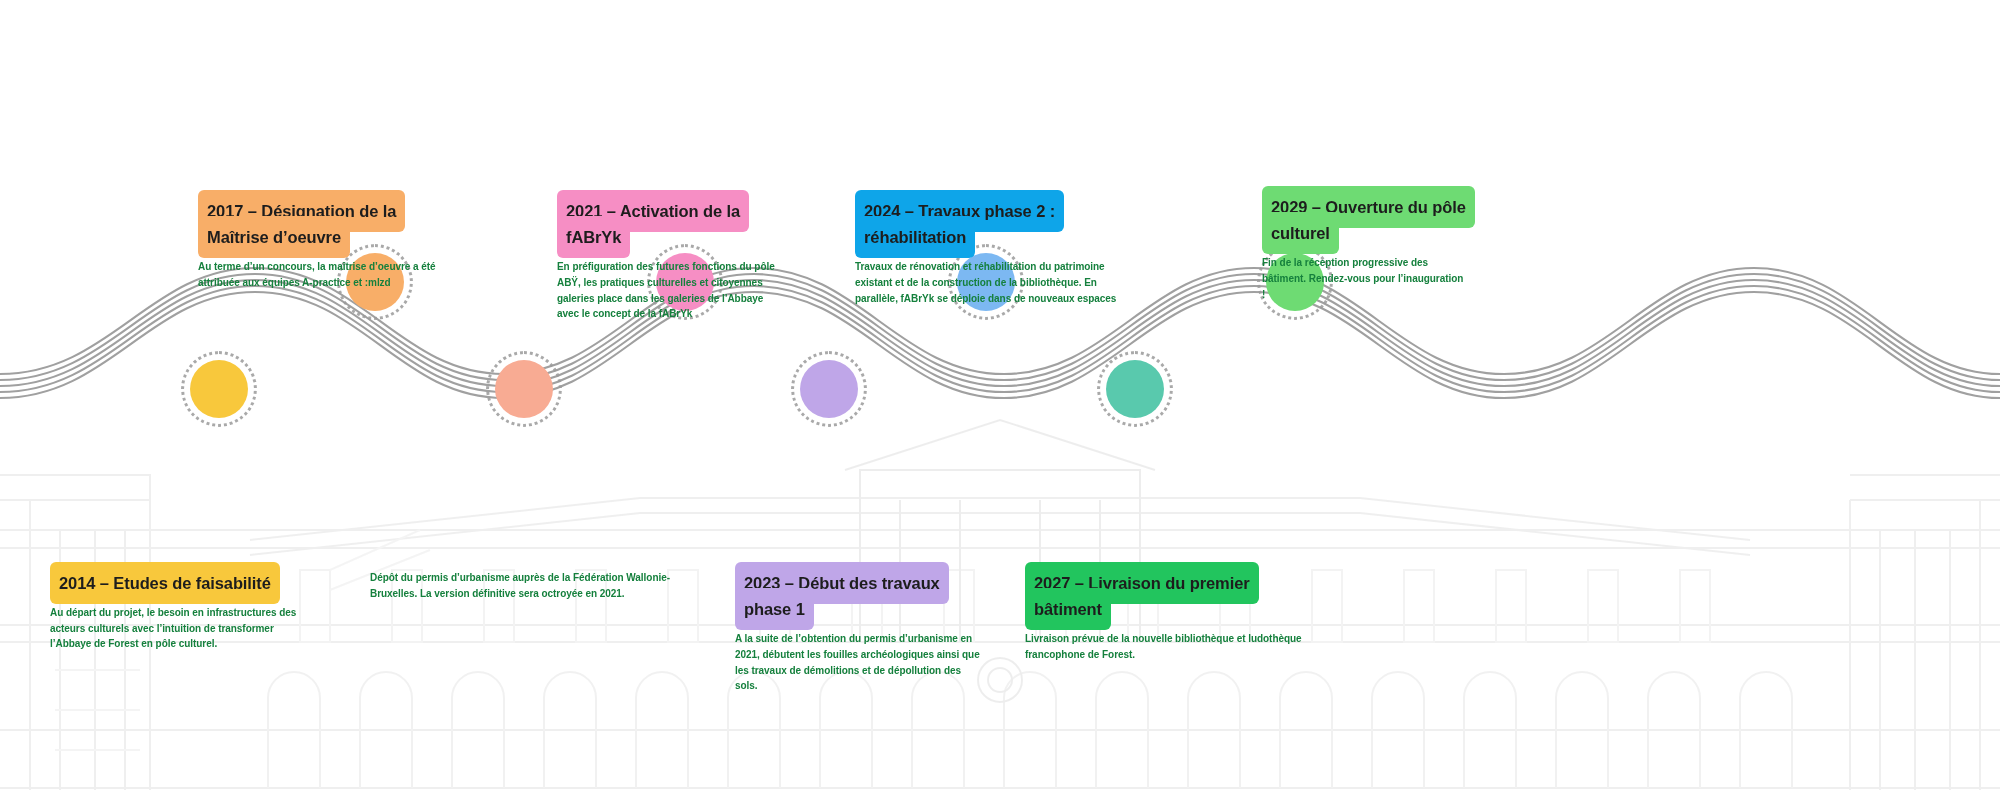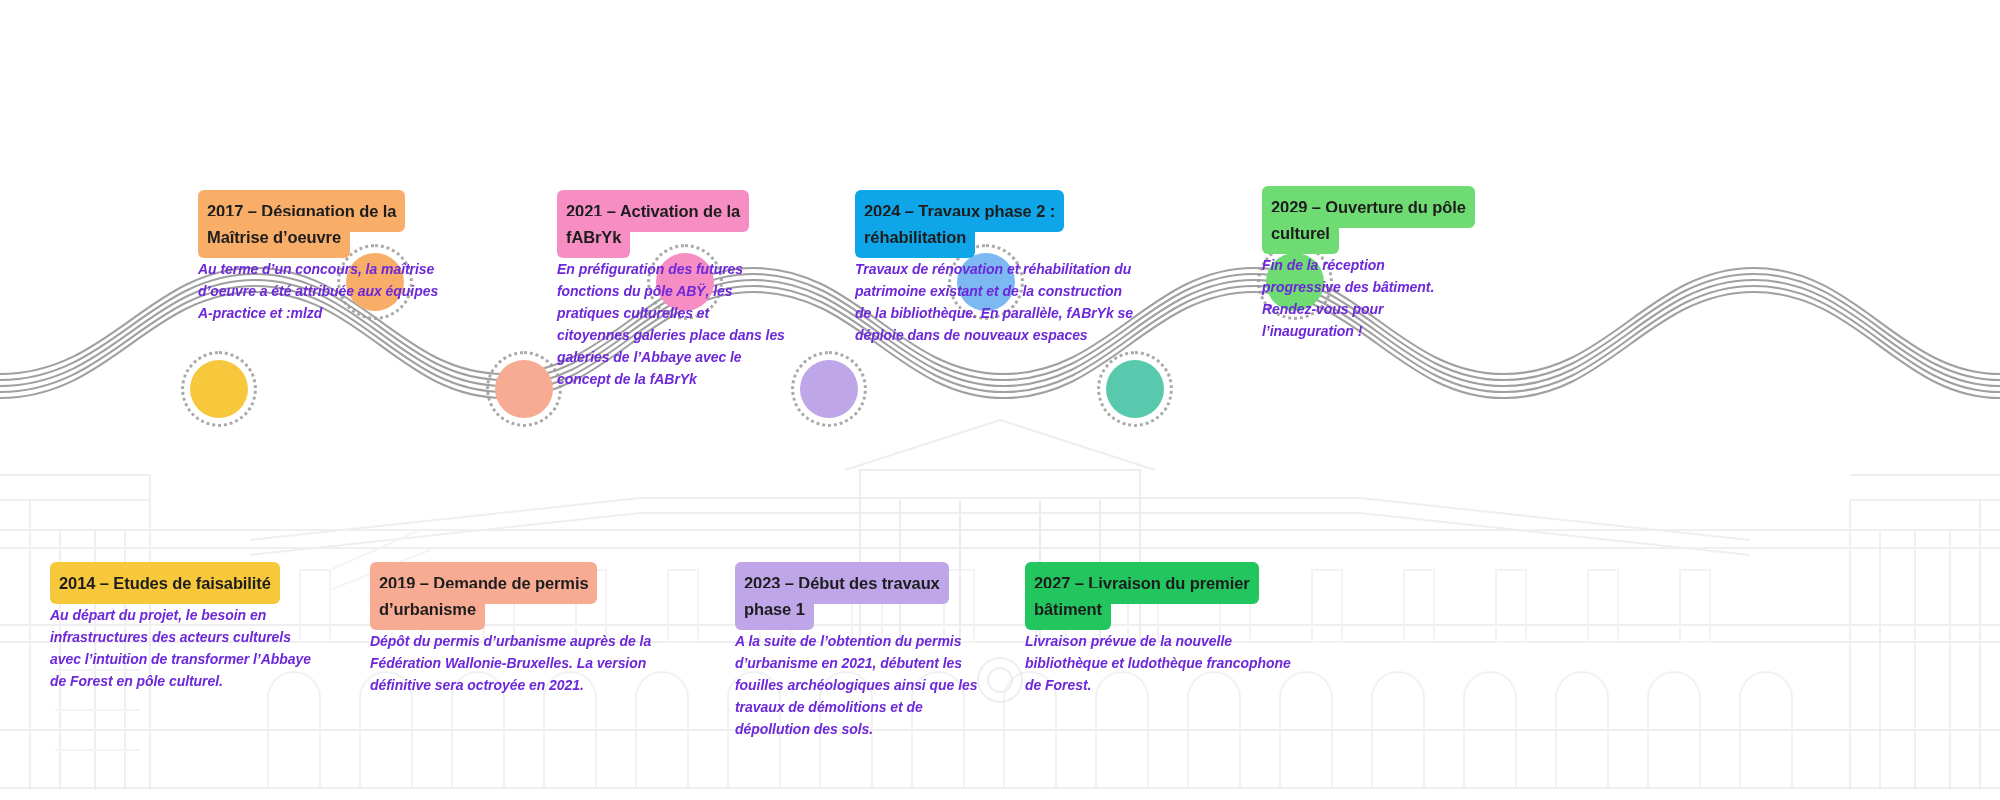--- a/index.html
+++ b/index.html
@@ -30,23 +30,22 @@
   .entry .chip-wrap{ margin-bottom:9px; }
   .chip{
     display:inline;
     font-size:16.5px; font-weight:bold; color:#1d1d1d;
     line-height:1.58; letter-spacing:-.1px;
     padding:12px 9px;
     border-radius:6px;
     box-decoration-break:clone; -webkit-box-decoration-break:clone;
   }
   .entry .body{
-    font-size:14px; line-height:1.57; color:#6d28d9; font-weight:600;
+    font-size:10px; line-height:1.57; color:#15803d; font-weight:600;
     letter-spacing:-.05px;
-    font-style:italic;
   }
 </style>
 </head>
 <body>
 
 <div id="stage">
 
   <svg id="bg-art" viewBox="0 0 2000 420" preserveAspectRatio="none">
     <g stroke="#e3e3e3" stroke-width="2" fill="none">
 
@@ -214,21 +213,20 @@
   <div id="entries">
       <div class="entry" style="left: 50px; top: 570px; width: 265px;">
         <div class="chip-wrap"><span class="chip" style="background: rgb(248, 200, 60);">2014 – Etudes de faisabilité</span></div>
         <div class="body">Au départ du projet, le besoin en infrastructures des acteurs culturels avec l’intuition de transformer l’Abbaye de Forest en pôle culturel.</div>
       </div>
       <div class="entry" style="left: 198px; top: 198px; width: 248px;">
         <div class="chip-wrap"><span class="chip" style="background: rgb(248, 174, 104);">2017 – Désignation de la Maîtrise d’oeuvre</span></div>
         <div class="body">Au terme d’un concours, la maîtrise d’oeuvre a été attribuée aux équipes A-practice et :mlzd</div>
       </div>
       <div class="entry" style="left: 370px; top: 570px; width: 300px;">
-        <div class="chip-wrap"><span class="chip" style="background: rgb(248, 171, 147);">2019 – Demande de permis d’urbanisme</span></div>
         <div class="body">Dépôt du permis d’urbanisme auprès de la Fédération Wallonie-Bruxelles. La version définitive sera octroyée en 2021.</div>
       </div>
       <div class="entry" style="left: 557px; top: 198px; width: 228px;">
         <div class="chip-wrap"><span class="chip" style="background: rgb(246, 142, 196);">2021 – Activation de la fABrYk</span></div>
         <div class="body">En préfiguration des futures fonctions du pôle ABŸ, les pratiques culturelles et citoyennes galeries place dans les galeries de l’Abbaye avec le concept de la fABrYk</div>
       </div>
       <div class="entry" style="left: 735px; top: 570px; width: 245px;">
         <div class="chip-wrap"><span class="chip" style="background: rgb(191, 166, 232);">2023 – Début des travaux phase 1</span></div>
         <div class="body">A la suite de l’obtention du permis d’urbanisme en 2021, débutent les fouilles archéologiques ainsi que les travaux de démolitions et de dépollution des sols.</div>
       </div>

